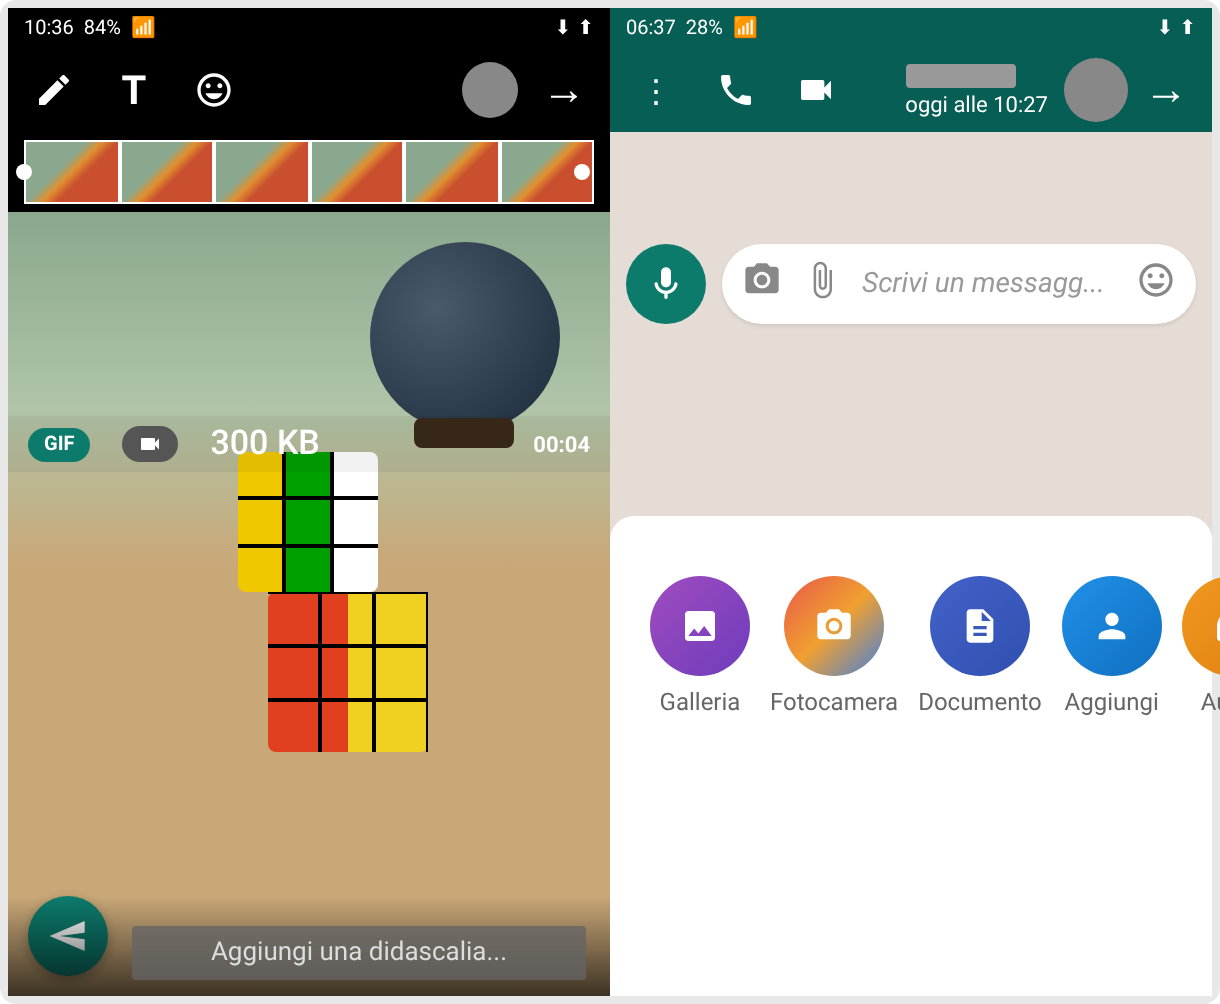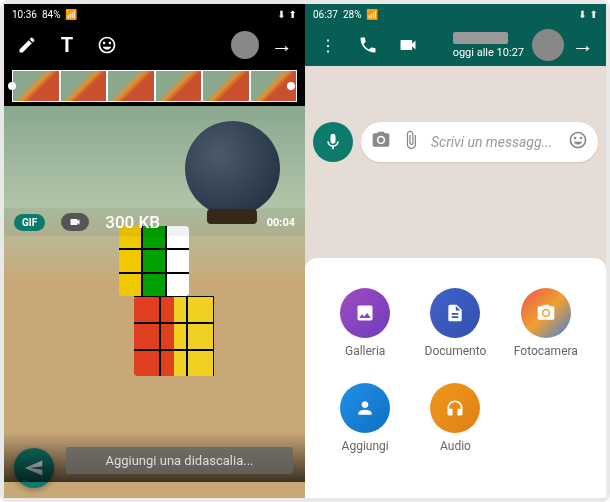--- a/index.html
+++ b/index.html
@@ -34,41 +34,41 @@
     .video-time { color: #fff; font-size: 11px; margin-left: auto; font-weight: 700; }
     
     .video-preview { flex: 1; background: linear-gradient(180deg, #8aa88e 0%, #b0c4a8 25%, #c9a878 45%, #c9a878 100%); position: relative; overflow: hidden; }
     .globe { position: absolute; width: 95px; height: 95px; background: radial-gradient(circle at 35% 35%, #4a5a6a, #1a2a3a); border-radius: 50%; top: 15px; right: 25px; }
     .globe-base { position: absolute; width: 50px; height: 15px; background: #3a2a1a; top: 103px; right: 48px; border-radius: 4px; }
     .cube1 { position: absolute; width: 70px; height: 70px; background: linear-gradient(90deg, #f0c800 33%, #00a000 33% 66%, #fff 66%); top: 120px; left: 115px; border-radius: 4px; }
     .cube1::before { content: ""; position: absolute; inset: 0; background: repeating-linear-gradient(0deg, transparent 0 22px, #000 22px 24px), repeating-linear-gradient(90deg, transparent 0 22px, #000 22px 24px); }
     .cube2 { position: absolute; width: 80px; height: 80px; background: linear-gradient(90deg, #e04020 50%, #f0d020 50%); top: 190px; left: 130px; border-radius: 4px; }
     .cube2::before { content: ""; position: absolute; inset: 0; background: repeating-linear-gradient(0deg, transparent 0 25px, #000 25px 27px), repeating-linear-gradient(90deg, transparent 0 25px, #000 25px 27px); }
     
-    .caption-bar { position: absolute; bottom: 16px; left: 0; right: 0; height: 50px; background: linear-gradient(0deg, rgba(0,0,0,0.7), transparent); display: flex; align-items: flex-end; padding: 8px 12px; }
+    .caption-bar { position: absolute; bottom: 0; left: 0; right: 0; height: 50px; background: linear-gradient(0deg, rgba(0,0,0,0.7), transparent); display: flex; align-items: flex-end; padding: 8px 12px; }
     .caption-input { background: rgba(100,100,100,0.8); color: #ddd; padding: 6px 12px; border-radius: 2px; font-size: 13px; flex: 1; margin-left: 50px; text-align: center; }
     .send-fab { position: absolute; bottom: 10px; left: 10px; width: 40px; height: 40px; background: #0d7b6c; border-radius: 50%; display: flex; align-items: center; justify-content: center; color: #fff; box-shadow: 0 2px 6px rgba(0,0,0,0.3); }
     
     
     .chat-header { height: 42px; background: #075e54; display: flex; align-items: center; padding: 0 12px; gap: 18px; color: #fff; }
     .chat-header-right { margin-left: auto; display: flex; gap: 8px; align-items: center; font-size: 11px; }
     .avatar-chat { width: 32px; height: 32px; border-radius: 50%; background: #888; }
     .contact-blur { width: 55px; height: 12px; background: #999; border-radius: 2px; margin-bottom: 2px; }
     
     .chat-bg { flex: 1; background: #e5ddd5; position: relative; }
     
     .message-input-bar { position: absolute; top: 56px; left: 8px; right: 8px; height: 40px; background: #fff; border-radius: 20px; display: flex; align-items: center; padding: 0 10px; gap: 10px; box-shadow: 0 1px 2px rgba(0,0,0,0.1); }
     .mic-fab { position: absolute; top: 56px; left: -48px; width: 40px; height: 40px; background: #0d7b6c; border-radius: 50%; display: flex; align-items: center; justify-content: center; color: #fff; }
     .right-pane .mic-fab { left: 8px; }
     .message-input-bar { left: 56px; }
     .emoji-icon, .attach-icon, .camera-icon-sm { color: #888; font-size: 18px; }
     .msg-placeholder { color: #999; flex: 1; font-size: 14px; font-style: italic; }
     
     .attach-sheet { position: absolute; bottom: 0; left: 0; right: 0; height: 240px; background: #fff; padding: 30px 20px; border-top-left-radius: 12px; border-top-right-radius: 12px; }
-    .attach-grid { display: grid; grid-template-columns: repeat(3, 1fr); gap: 25px 10px; }
+    .attach-grid { display: grid; grid-template-columns: repeat(5, 1fr); gap: 25px 10px; }
     .attach-item { display: flex; flex-direction: column; align-items: center; gap: 6px; cursor: pointer; }
     .attach-circle { width: 50px; height: 50px; border-radius: 50%; display: flex; align-items: center; justify-content: center; color: #fff; font-size: 22px; }
     .attach-label { font-size: 12px; color: #666; }
     .c-gallery { background: linear-gradient(135deg, #a04cbf, #6e3cbc); }
     .c-camera { background: linear-gradient(135deg, #e8574a, #f0a030, #4080e0); }
     .c-document { background: linear-gradient(135deg, #4362c9, #3050b0); }
     .c-contact { background: linear-gradient(135deg, #2090e8, #1070c0); }
     .c-location { background: linear-gradient(135deg, #30b858, #20a040); }
     .c-audio { background: linear-gradient(135deg, #f09820, #e08010); }
     .loc-pin { width: 18px; height: 18px; background: #e04020; border-radius: 50% 50% 50% 0; transform: rotate(-45deg); position: relative; }
@@ -211,37 +211,37 @@
         <div class="attach-grid" id="attach-grid">
             <div class="attach-item">
     <div class="attach-circle c-gallery">
                 <svg viewBox="0 0 24 24">
                   <path d="M21 19V5c0-1.1-.9-2-2-2H5c-1.1 0-2 .9-2 2v14c0 1.1.9 2 2 2h14c1.1 0 2-.9 2-2zM8.5 13.5l2.5 3.01L14.5 12l4.5 6H5l3.5-4.5z"></path>
                 </svg>
               </div>
     <div class="attach-label">Galleria</div>
   </div>
             <div class="attach-item">
-    <div class="attach-circle c-document">
-                <svg viewBox="0 0 24 24">
-                  <path d="M14 2H6c-1.1 0-2 .9-2 2v16c0 1.1.9 2 2 2h12c1.1 0 2-.9 2-2V8l-6-6zm2 16H8v-2h8v2zm0-4H8v-2h8v2zm-3-5V3.5L18.5 9H13z"></path>
-                </svg>
-              </div>
-    <div class="attach-label">Documento</div>
-  </div>
-            <div class="attach-item">
     <div class="attach-circle c-camera">
                 <svg viewBox="0 0 24 24">
                   <circle cx="12" cy="12" r="3.2"></circle>
                   <path d="M9 2L7.17 4H4c-1.1 0-2 .9-2 2v12c0 1.1.9 2 2 2h16c1.1 0 2-.9 2-2V6c0-1.1-.9-2-2-2h-3.17L15 2H9zm3 15c-2.76 0-5-2.24-5-5s2.24-5 5-5 5 2.24 5 5-2.24 5-5 5z"></path>
                 </svg>
               </div>
     <div class="attach-label">Fotocamera</div>
   </div>
             <div class="attach-item">
+    <div class="attach-circle c-document">
+                <svg viewBox="0 0 24 24">
+                  <path d="M14 2H6c-1.1 0-2 .9-2 2v16c0 1.1.9 2 2 2h12c1.1 0 2-.9 2-2V8l-6-6zm2 16H8v-2h8v2zm0-4H8v-2h8v2zm-3-5V3.5L18.5 9H13z"></path>
+                </svg>
+              </div>
+    <div class="attach-label">Documento</div>
+  </div>
+            <div class="attach-item">
     <div class="attach-circle c-contact">
                 <svg viewBox="0 0 24 24">
                   <path d="M12 12c2.21 0 4-1.79 4-4s-1.79-4-4-4-4 1.79-4 4 1.79 4 4 4zm0 2c-2.67 0-8 1.34-8 4v2h16v-2c0-2.66-5.33-4-8-4z"></path>
                 </svg>
               </div>
     <div class="attach-label">Aggiungi</div>
   </div>
             <div class="attach-item">
     <div class="attach-circle c-audio">
                 <svg viewBox="0 0 24 24">

